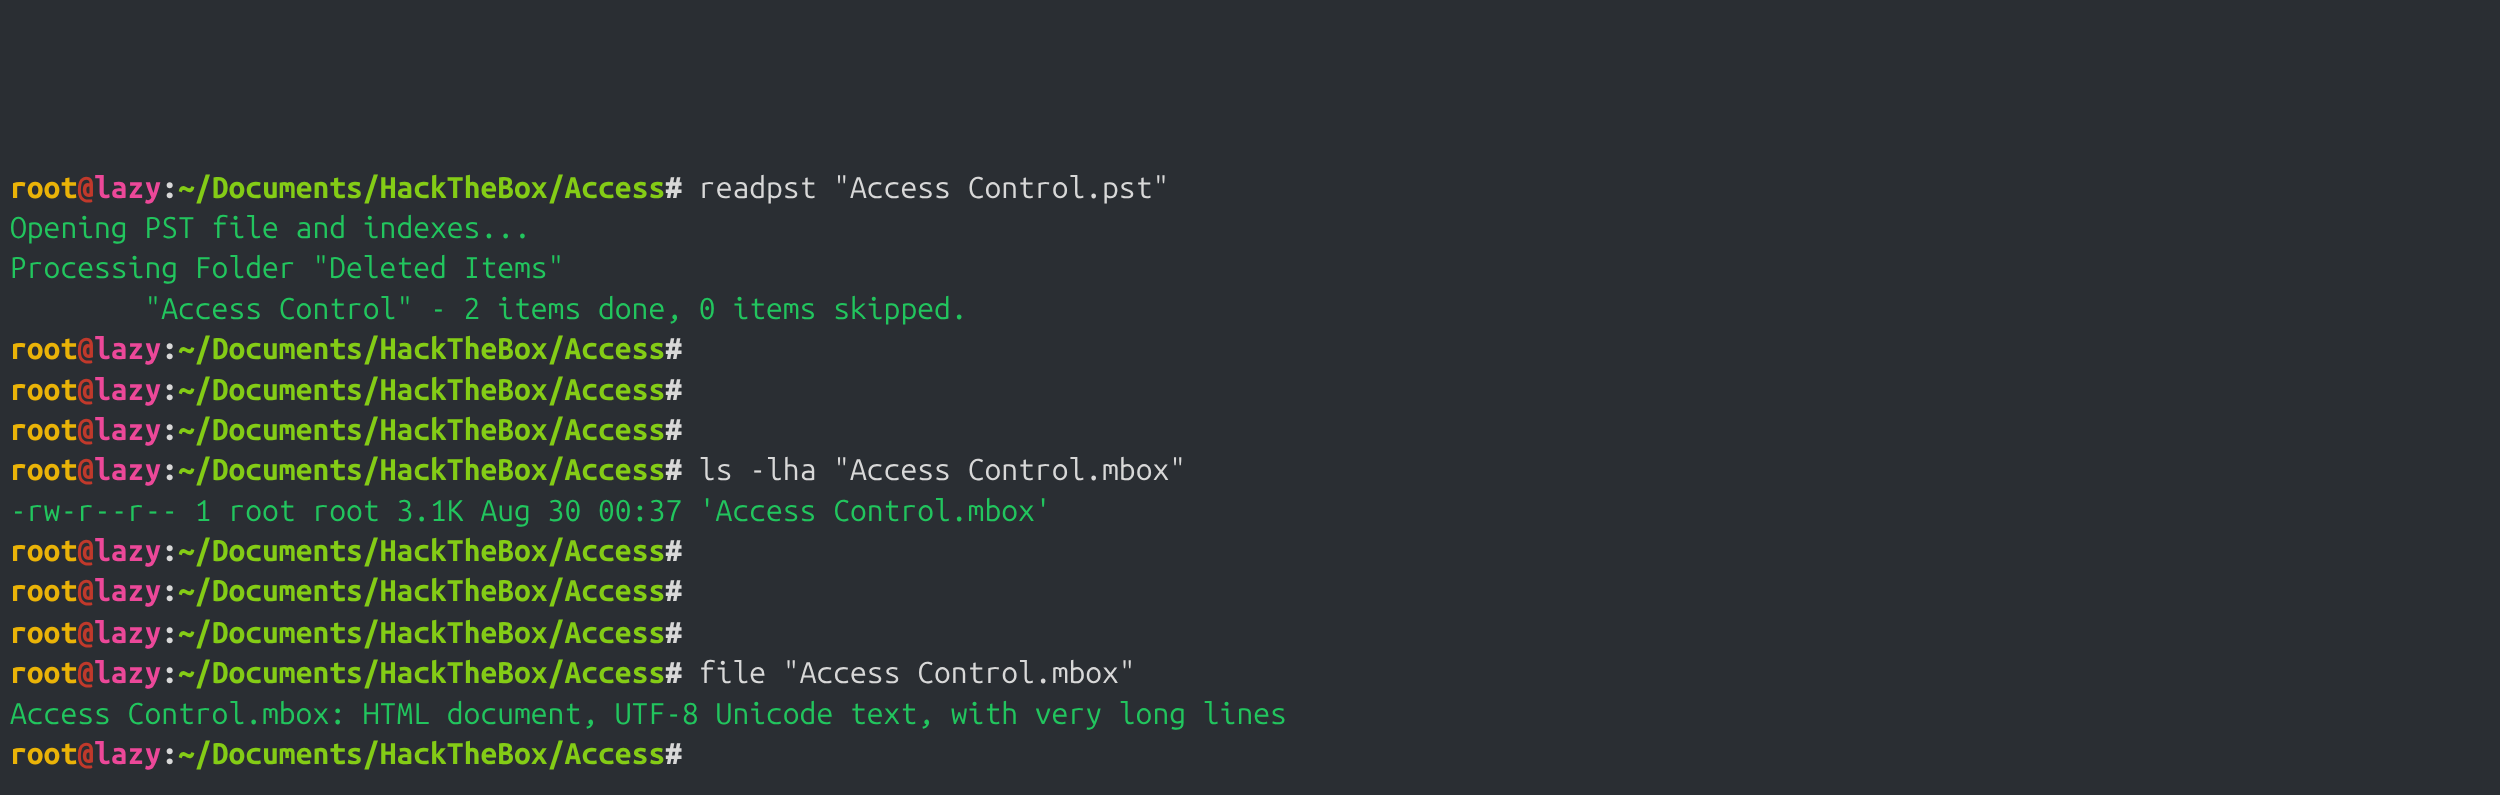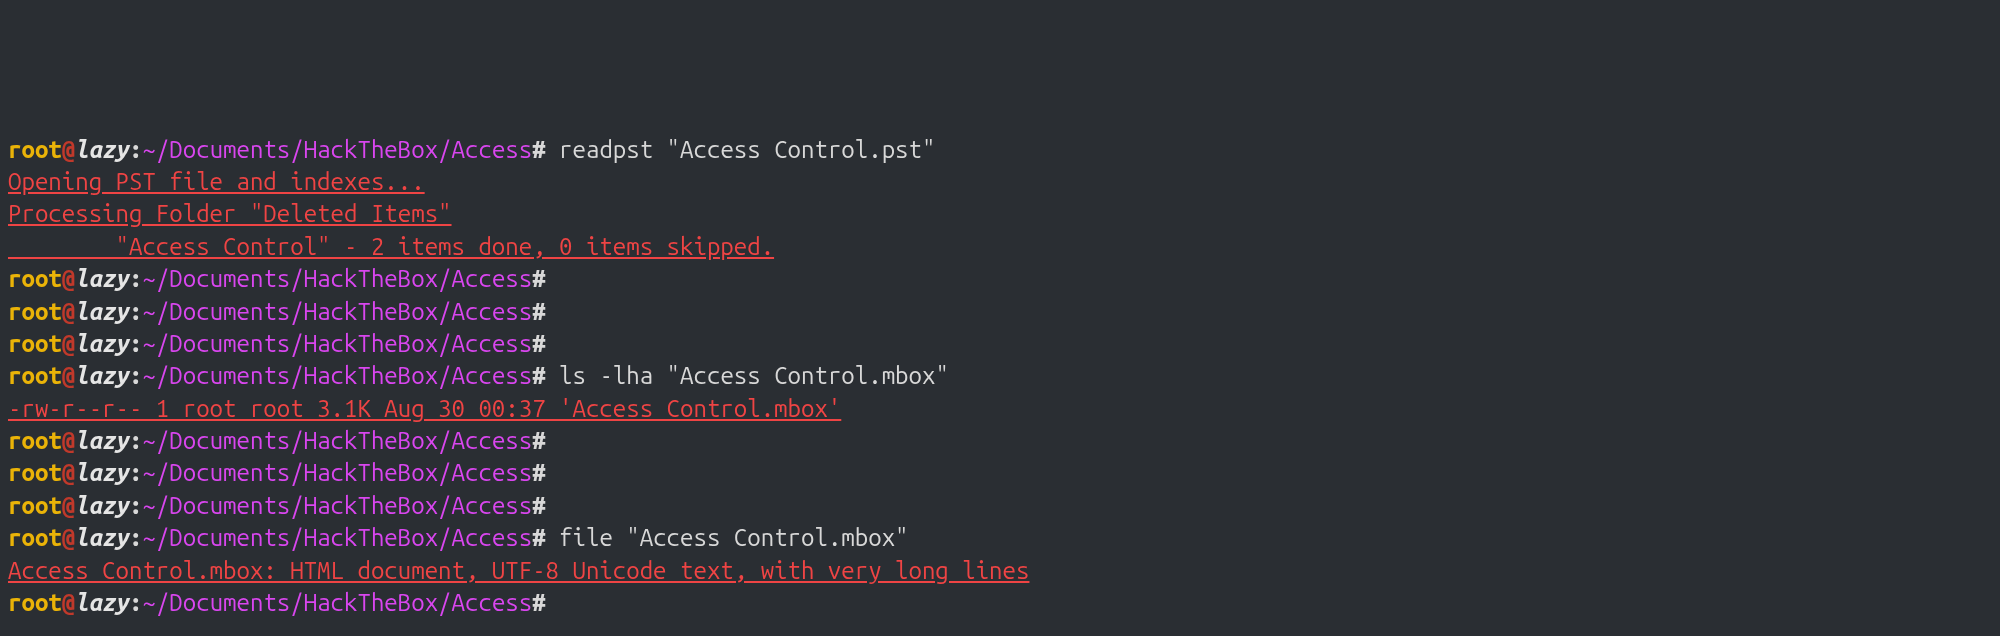--- a/index.html
+++ b/index.html
@@ -14,26 +14,26 @@
     line-height: 1.35;
     color: #d8d8d8;
     padding: 4px 8px;
     white-space: pre;
     overflow-x: auto;
     width: 2000px;
     min-height: 636px;
   }
   .user { color: #eab308; font-weight: bold; }
   .at   { color: #c0392b; font-weight: bold; }
-  .host { color: #e5e5e5; font-weight: bold; font-style: italic; }
+  .host { color: #ec4899; font-weight: bold; }
   .colon{ color: #d8d8d8; font-weight: bold; }
-  .path { color: #d946ef; font-weight: normal; }
+  .path { color: #84cc16; font-weight: bold; }
   .hash { color: #d8d8d8; font-weight: bold; }
   .cmd  { color: #d8d8d8; }
-  .out  { color: #ef4444; text-decoration: underline; }
+  .out  { color: #22c55e; }
   .line { display: block; }
 </style>
 </head>
 <body>
 
 
 
 <div id="terminal"><span class="line"><span class="user">root</span><span class="at">@</span><span class="host">lazy</span><span class="colon">:</span><span class="path">~/Documents/HackTheBox/Access</span><span class="hash">#</span><span class="cmd"> readpst "Access Control.pst"</span></span><span class="line"><span class="out">Opening PST file and indexes...</span></span><span class="line"><span class="out">Processing Folder "Deleted Items"</span></span><span class="line"><span class="out">        "Access Control" - 2 items done, 0 items skipped.</span></span><span class="line"><span class="user">root</span><span class="at">@</span><span class="host">lazy</span><span class="colon">:</span><span class="path">~/Documents/HackTheBox/Access</span><span class="hash">#</span><span class="cmd"></span></span><span class="line"><span class="user">root</span><span class="at">@</span><span class="host">lazy</span><span class="colon">:</span><span class="path">~/Documents/HackTheBox/Access</span><span class="hash">#</span><span class="cmd"></span></span><span class="line"><span class="user">root</span><span class="at">@</span><span class="host">lazy</span><span class="colon">:</span><span class="path">~/Documents/HackTheBox/Access</span><span class="hash">#</span><span class="cmd"></span></span><span class="line"><span class="user">root</span><span class="at">@</span><span class="host">lazy</span><span class="colon">:</span><span class="path">~/Documents/HackTheBox/Access</span><span class="hash">#</span><span class="cmd"> ls -lha "Access Control.mbox"</span></span><span class="line"><span class="out">-rw-r--r-- 1 root root 3.1K Aug 30 00:37 'Access Control.mbox'</span></span><span class="line"><span class="user">root</span><span class="at">@</span><span class="host">lazy</span><span class="colon">:</span><span class="path">~/Documents/HackTheBox/Access</span><span class="hash">#</span><span class="cmd"></span></span><span class="line"><span class="user">root</span><span class="at">@</span><span class="host">lazy</span><span class="colon">:</span><span class="path">~/Documents/HackTheBox/Access</span><span class="hash">#</span><span class="cmd"></span></span><span class="line"><span class="user">root</span><span class="at">@</span><span class="host">lazy</span><span class="colon">:</span><span class="path">~/Documents/HackTheBox/Access</span><span class="hash">#</span><span class="cmd"></span></span><span class="line"><span class="user">root</span><span class="at">@</span><span class="host">lazy</span><span class="colon">:</span><span class="path">~/Documents/HackTheBox/Access</span><span class="hash">#</span><span class="cmd"> file "Access Control.mbox"</span></span><span class="line"><span class="out">Access Control.mbox: HTML document, UTF-8 Unicode text, with very long lines</span></span><span class="line"><span class="user">root</span><span class="at">@</span><span class="host">lazy</span><span class="colon">:</span><span class="path">~/Documents/HackTheBox/Access</span><span class="hash">#</span><span class="cmd"></span></span></div>
 
 

